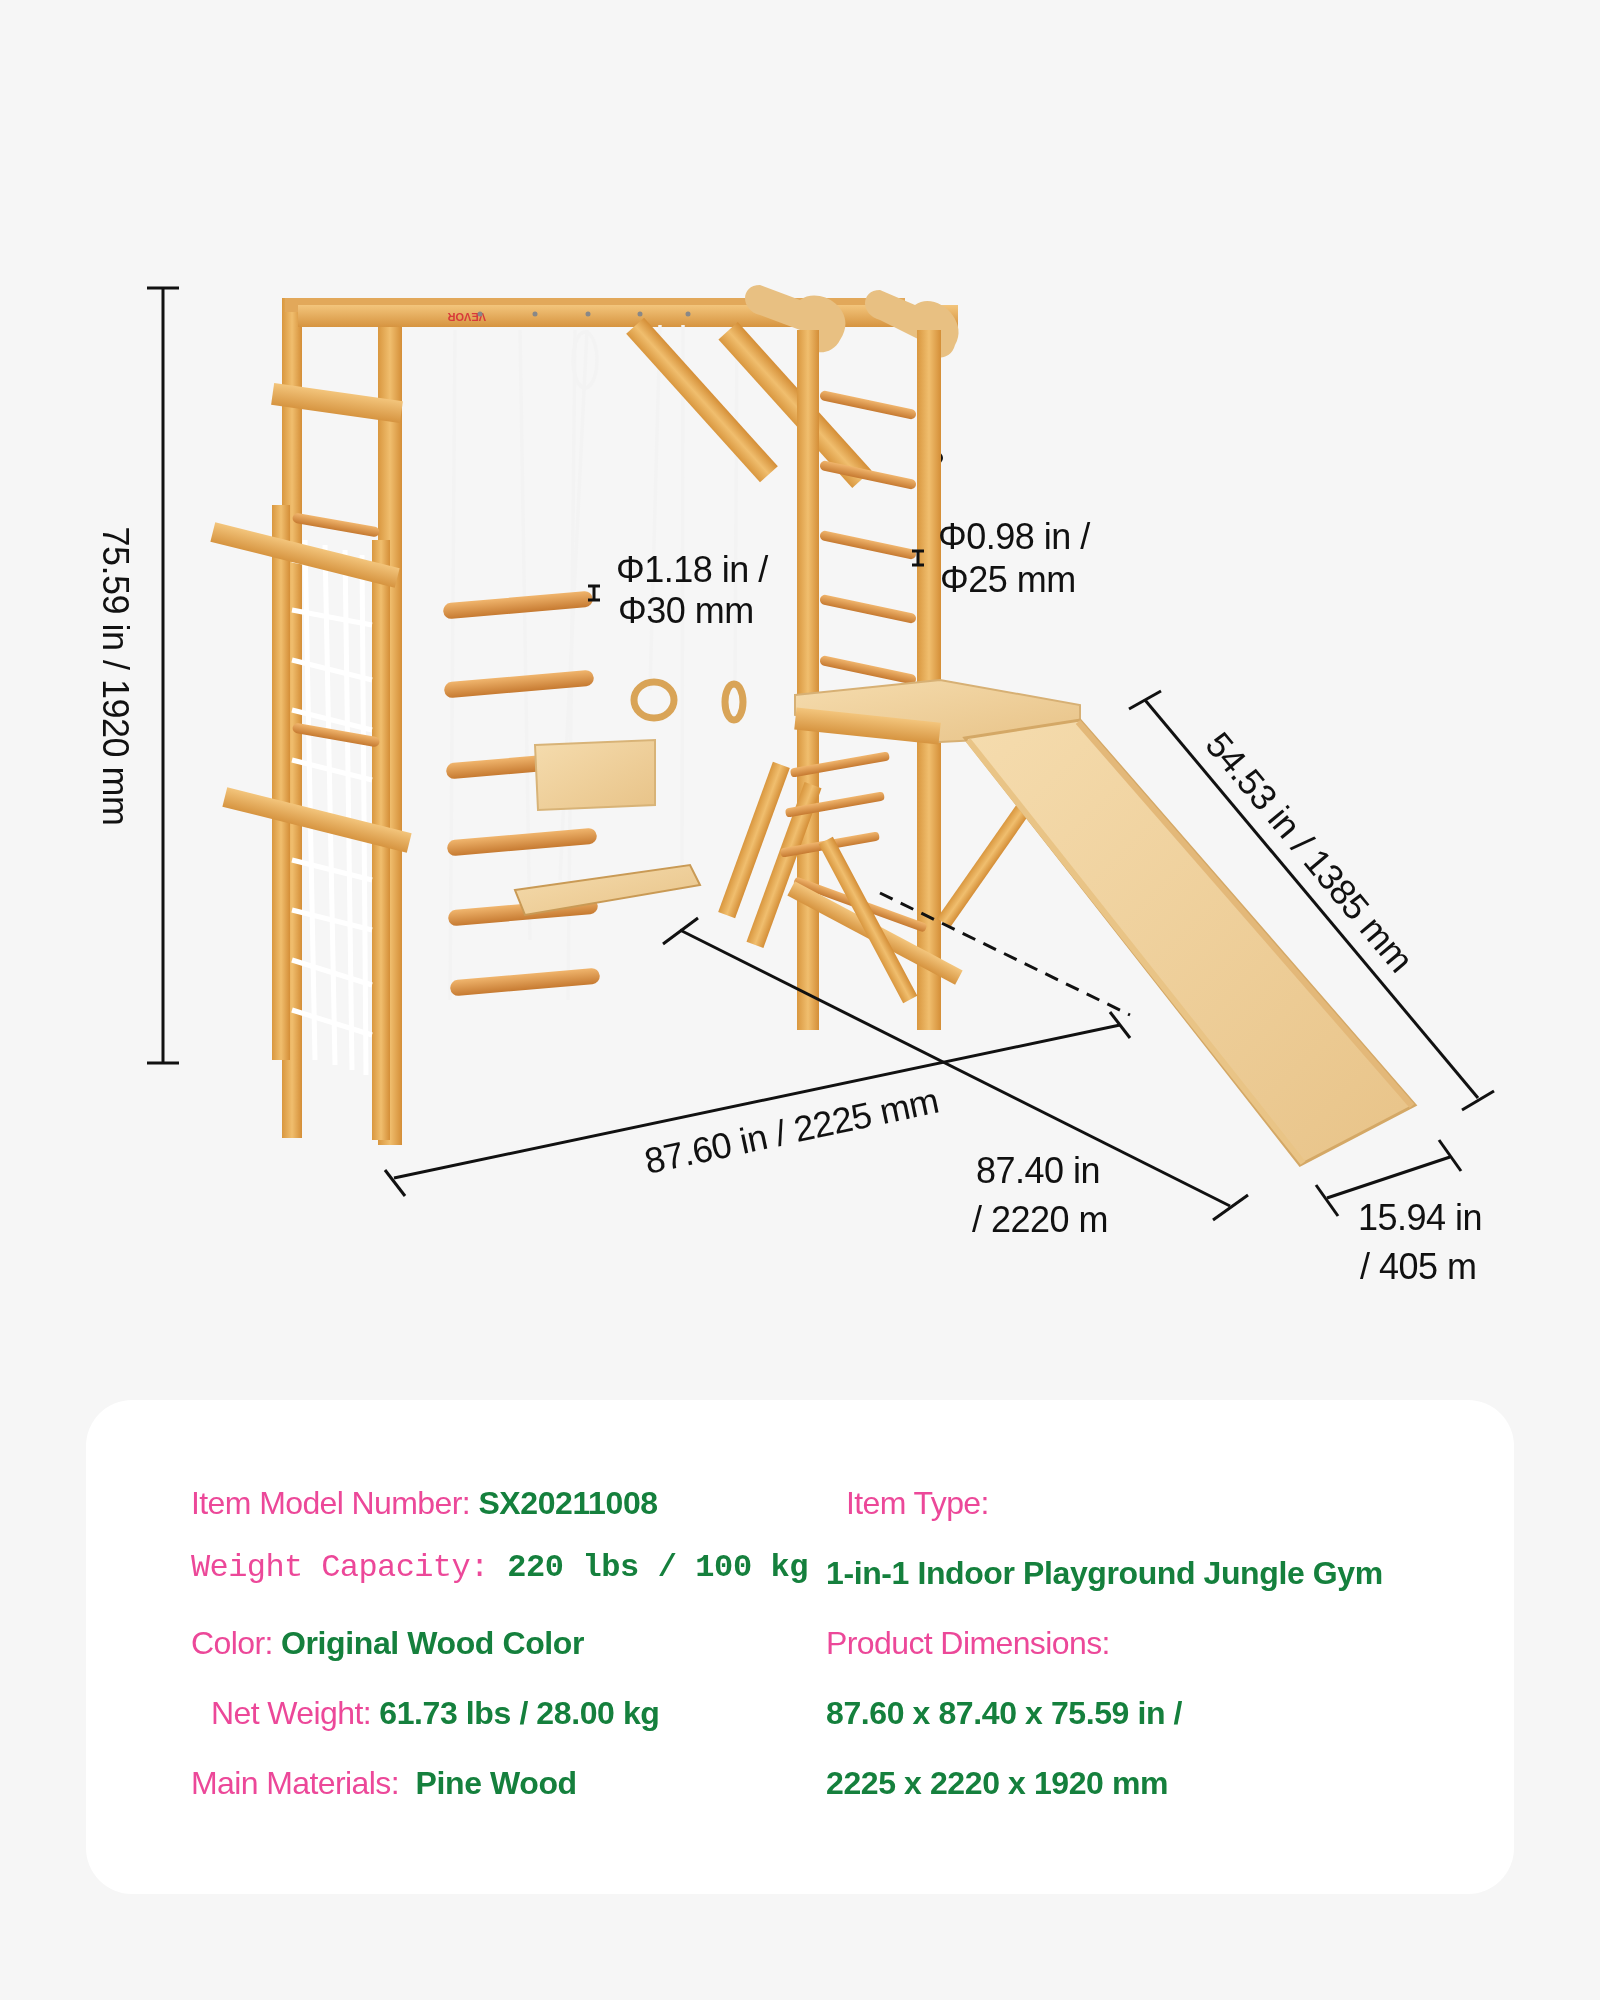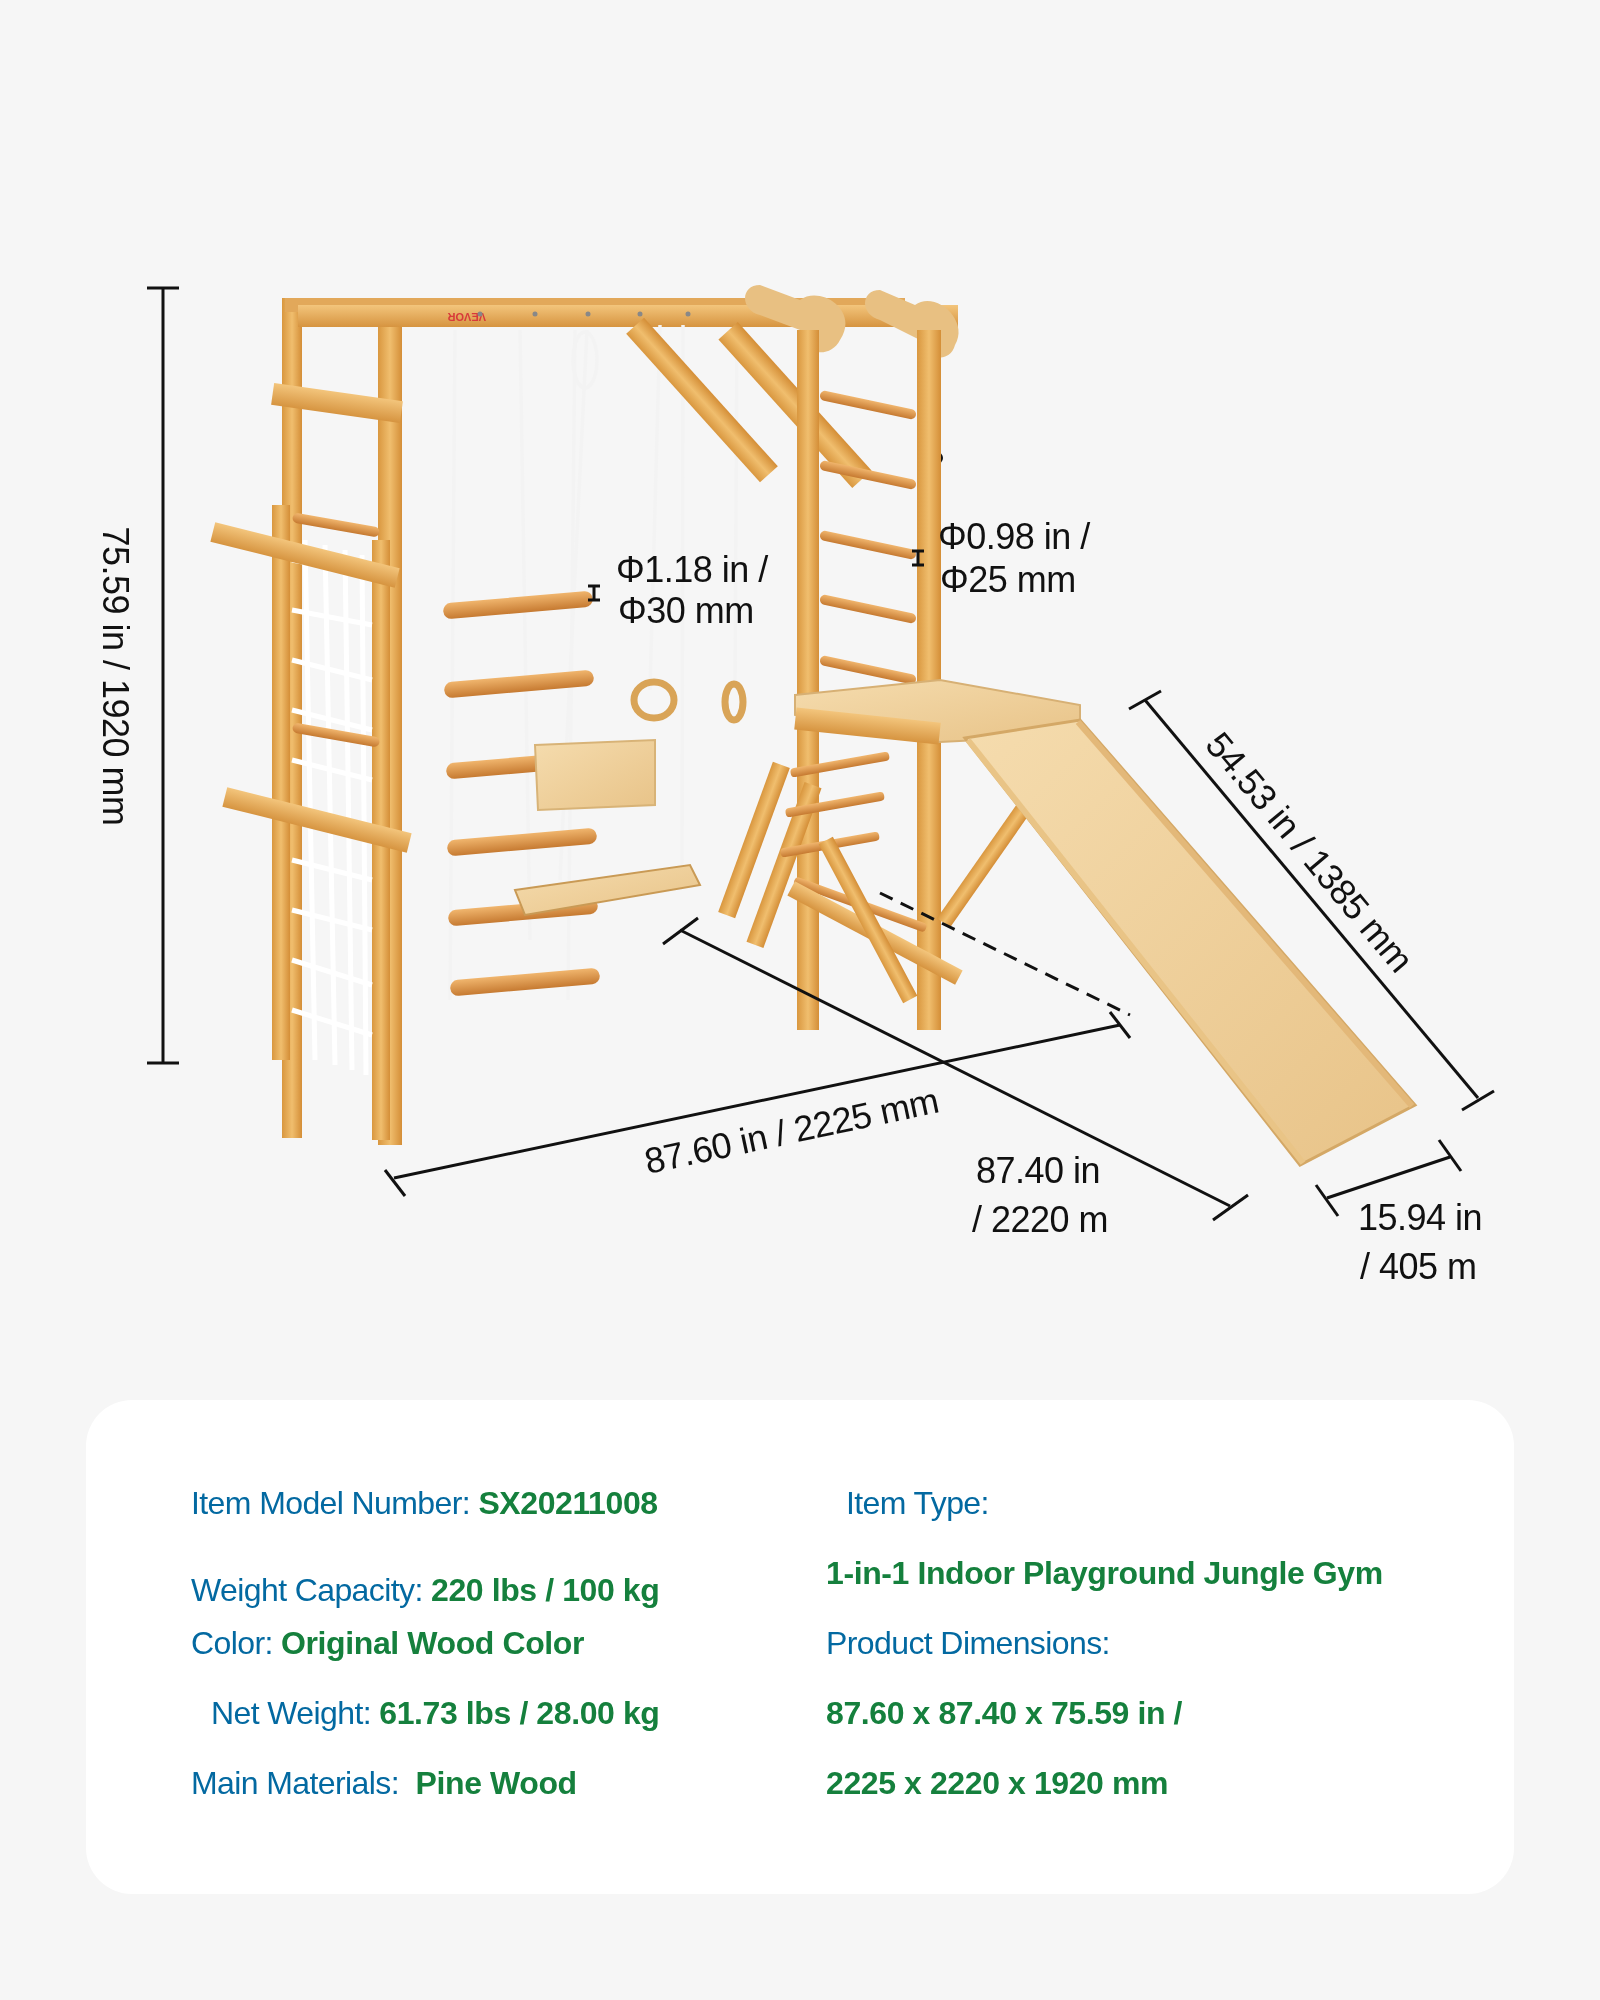--- a/index.html
+++ b/index.html
@@ -13,21 +13,21 @@
       position: absolute; left: 86px; top: 1400px; width: 1428px; height: 494px;
       background: #ffffff; border-radius: 46px;
     }
     .spec-col { position: absolute; top: 0; }
     .spec-col.left { left: 105px; }
     .spec-col.right { left: 740px; }
     .spec-line {
       position: absolute; white-space: nowrap; font-size: 32px; line-height: 40px;
       letter-spacing: -0.6px; color: #111;
     }
-    .spec-label { color: #0369a1; }
+    .spec-label { color: #ec4899; }
     .spec-value { color: #15803d; font-weight: bold; letter-spacing: -0.4px; }
   </style>
 </head>
 <body>
 
 <svg id="illustration" viewBox="0 0 1600 1340" xmlns="http://www.w3.org/2000/svg">
   <defs>
     <linearGradient id="woodV" x1="0" x2="1" y1="0" y2="0">
       <stop offset="0" stop-color="#d9973f"></stop>
       <stop offset="0.5" stop-color="#f0be6e"></stop>
@@ -201,21 +201,21 @@
   <text class="dim-text" x="618" y="623">Φ30 mm</text>
   <text class="dim-text" x="938" y="549">Φ0.98 in /</text>
   <text class="dim-text" x="940" y="592">Φ25 mm</text>
 </svg>
 
 <div class="spec-card">
   <div class="spec-col left">
     <div class="spec-line" style="top:83px;">
       <span class="spec-label">Item Model Number: </span><span class="spec-value">SX20211008</span>
     </div>
-    <div class="spec-line" style="top:170px;">
+    <div class="spec-line" style="top:148px;font-family:Liberation Mono, monospace;">
       <span class="spec-label">Weight Capacity: </span><span class="spec-value">220 lbs / 100 kg</span>
     </div>
     <div class="spec-line" style="top:223px;">
       <span class="spec-label">Color: </span><span class="spec-value">Original Wood Color</span>
     </div>
     <div class="spec-line" style="top:293px;margin-left:20px;">
       <span class="spec-label">Net Weight: </span><span class="spec-value">61.73 lbs / 28.00 kg</span>
     </div>
     <div class="spec-line" style="top:363px;">
       <span class="spec-label" style="white-space:pre;margin-top:22px;">Main Materials:  </span><span class="spec-value">Pine Wood</span>

